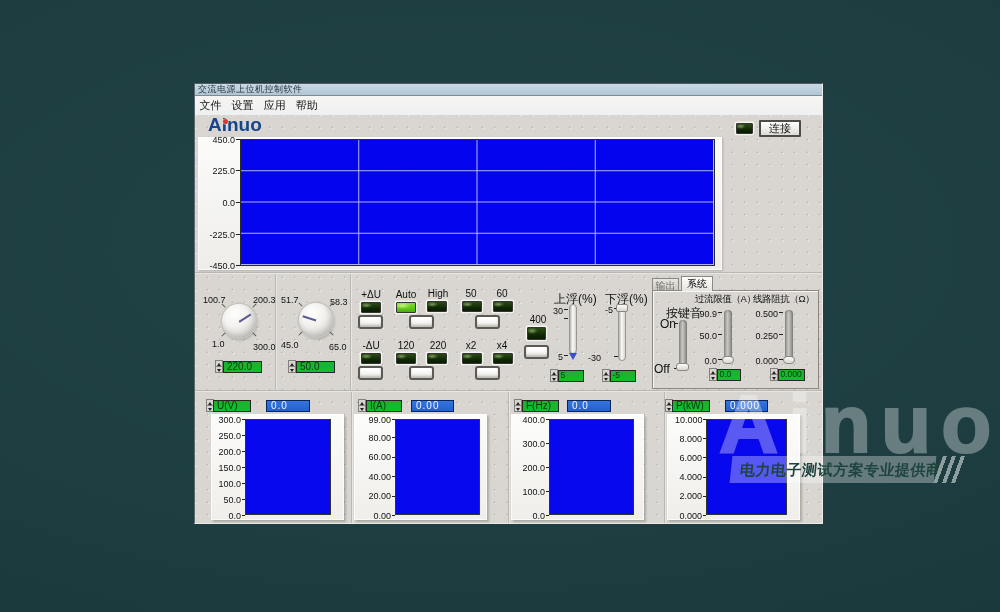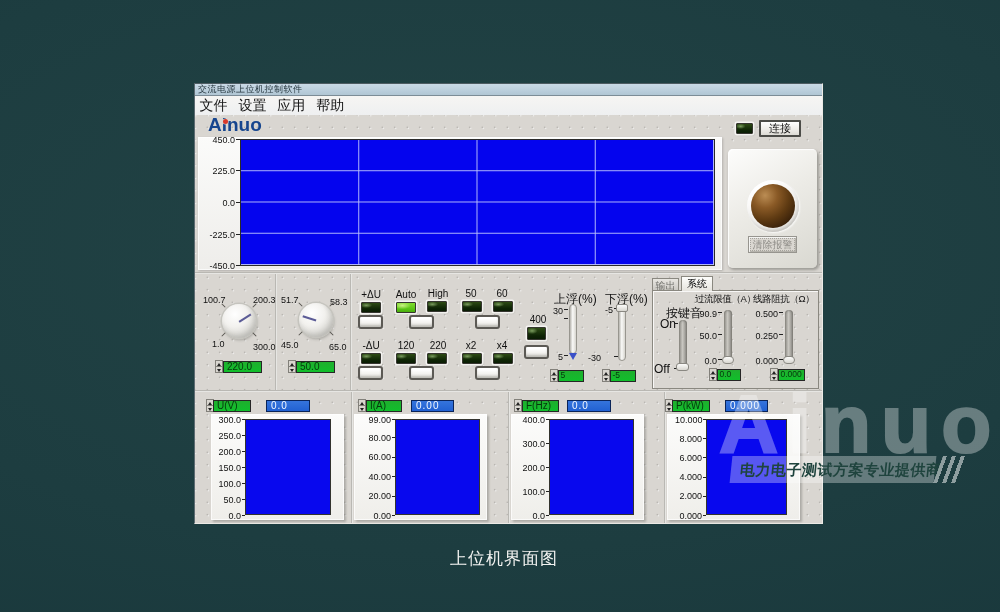--- a/index.html
+++ b/index.html
@@ -10,21 +10,21 @@
   }
   
   #win { position:absolute; left:186px; top:83px; width:629px; height:441px;
     background:#d9d6d1; border-top:1px solid #4e5c62; border-left:1px solid #5c6a70;
     border-right:1px solid #eceae6; border-bottom:1px solid #eceae6;margin-left:8px; }
   #titlebar { position:absolute; left:0; top:0; width:100%; height:12px;
     background:linear-gradient(#cadae6,#b0c6d4); border-bottom:1px solid #7c8c96; color:#26373f;
     font-size:9px; line-height:11px; padding-left:3px; letter-spacing:0.5px; }
   #menubar { position:absolute; left:0; top:12px; width:100%; height:25px;
     background:linear-gradient(#f6f5f3,#eceef0); border-bottom:1px solid #42423e;
-    font-size:14px; color:#161616; padding-left:1px; }
+    font-size:11px; color:#161616; padding-left:1px; }
   .menu-item { display:inline-block; padding:2px 3.5px 0 3.5px; line-height:15px; }
   #panel { position:absolute; left:0; top:31px; width:627px; height:408px; background:#d9d6d1;
     background-image: radial-gradient(circle, rgba(110,108,102,.5) 0.7px, transparent 1px),
       radial-gradient(circle, rgba(255,255,255,.9) 0.7px, transparent 1px);
     background-size:12.5px 12.5px, 12.5px 12.5px; background-position:6px 6px, 7px 7px; }
   
   #logo { position:absolute; left:13px; top:29px; font-size:19px; font-weight:bold;
     color:#16458e; line-height:24px; }
   #logo-dot { position:absolute; width:5px; height:5px; border-radius:50%; background:#d8382a; box-shadow:0 0 0 0.5px #d9d6d1; }
   
@@ -165,26 +165,20 @@
       <div class="mtick" style="top:93px;">-225.0</div>
       <div class="mtick" style="top:124px;">-450.0</div>
       <div class="mtick-dash" style="top:2px;"></div>
       <div class="mtick-dash" style="top:33px;"></div>
       <div class="mtick-dash" style="top:65px;"></div>
       <div class="mtick-dash" style="top:97px;"></div>
       <div class="mtick-dash" style="top:128px;"></div>
       <div id="mainplot"></div>
     </div>
 
-    <div id="alarm-panel">
-      <div id="alarm-well">
-        <div id="alarm-ball"></div>
-      </div>
-      <div id="btn-clear">清除报警</div>
-    </div>
 
     <div class="hgroove" style="left:0; top:188px; width:627px;"></div>
     <div class="hgroove" style="left:0; top:306px; width:627px;"></div>
     <div class="vgroove" style="left:80px; top:190px; height:116px;"></div>
     <div class="vgroove" style="left:155px; top:190px; height:116px;"></div>
     <div class="vgroove" style="left:156px; top:308px; height:131px;"></div>
     <div class="vgroove" style="left:313px; top:308px; height:131px;"></div>
     <div class="vgroove" style="left:469px; top:308px; height:131px;"></div>
 
     <div class="num" style="left:8px; top:211px;">100.7</div>
@@ -417,21 +411,20 @@
         <div class="mtd" style="top:43.4px;"></div>
         <div class="mtd" style="top:62.6px;"></div>
         <div class="mtd" style="top:81.8px;"></div>
         <div class="mtd" style="top:101px;"></div>
         <div class="mplot"></div>
       </div>
     </div>
 
   </div>
 
-  <div id="caption">上位机界面图</div>
 
   <div id="wm-brand">Ainuo</div>
   <div id="wm-band">
     <div id="wm-tagline">电力电子测试方案专业提供商</div>
   </div>
   <div id="wm-stripes"></div>
 
 </div>
 
 </body></html>

